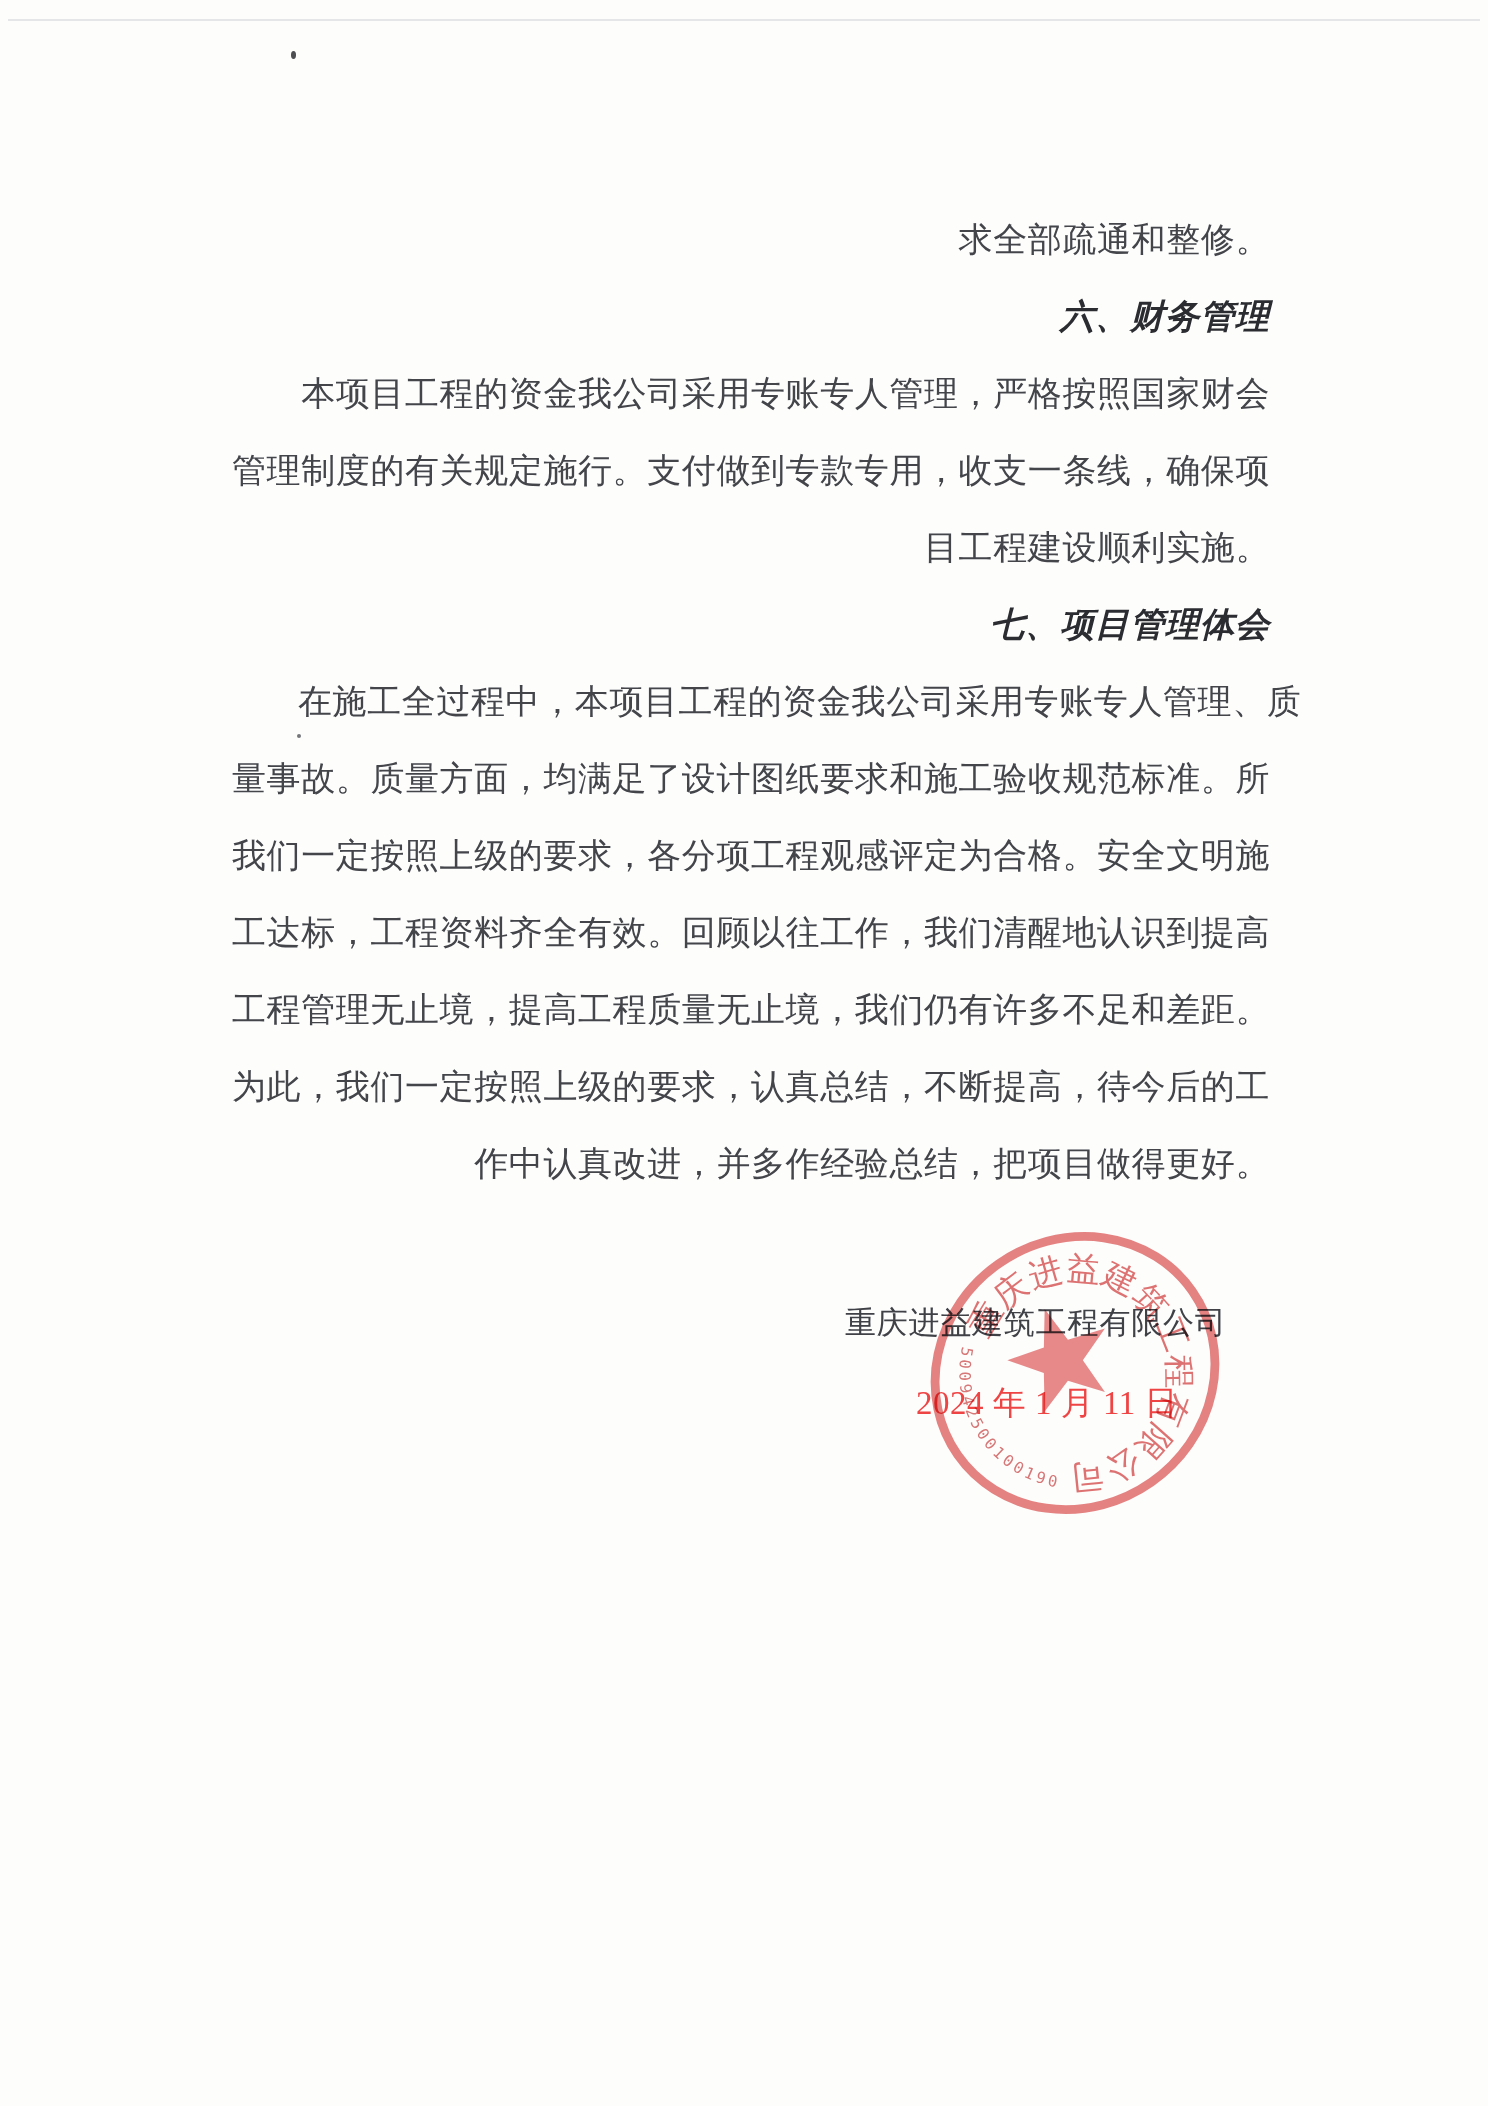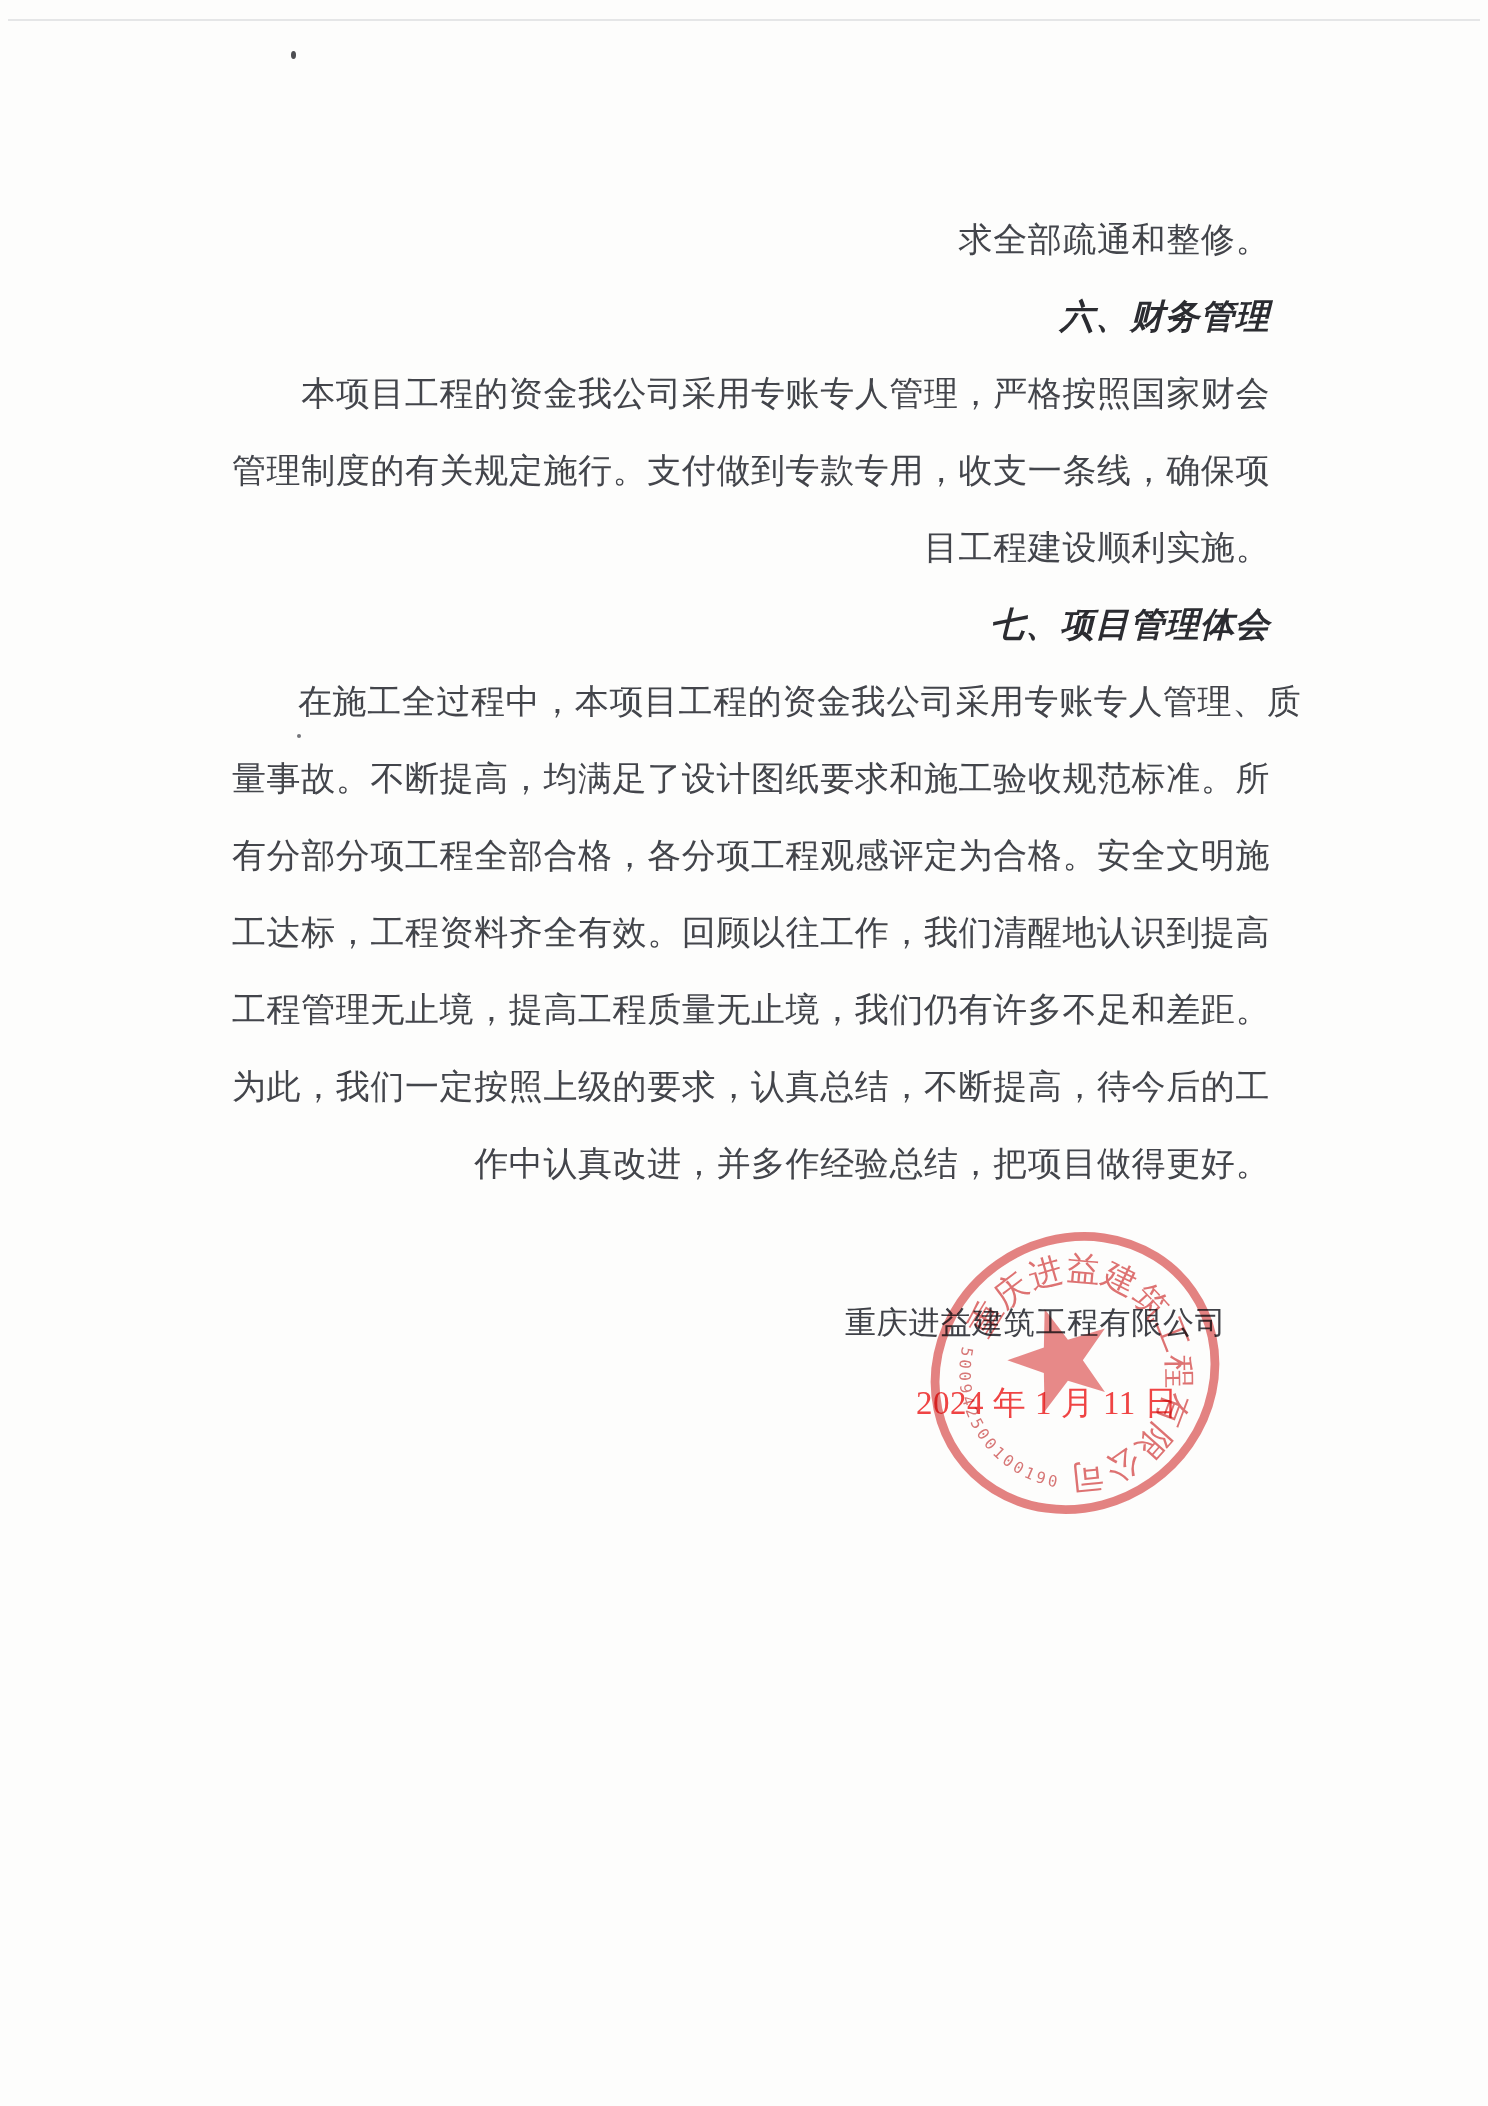--- a/index.html
+++ b/index.html
@@ -58,22 +58,22 @@
   <div class="speck speck-b"></div>
 
   <div class="text-block">
     <div class="line">求全部疏通和整修。</div>
     <div class="line heading">六、财务管理</div>
     <div class="line indent">本项目工程的资金我公司采用专账专人管理，严格按照国家财会</div>
     <div class="line">管理制度的有关规定施行。支付做到专款专用，收支一条线，确保项</div>
     <div class="line">目工程建设顺利实施。</div>
     <div class="line heading">七、项目管理体会</div>
     <div class="line indent">在施工全过程中，本项目工程的资金我公司采用专账专人管理、质</div>
-    <div class="line">量事故。不断提高，均满足了设计图纸要求和施工验收规范标准。所</div>
-    <div class="line">有分部分项工程全部合格，各分项工程观感评定为合格。安全文明施</div>
+    <div class="line">量事故。质量方面，均满足了设计图纸要求和施工验收规范标准。所</div>
+    <div class="line">我们一定按照上级的要求，各分项工程观感评定为合格。安全文明施</div>
     <div class="line">工达标，工程资料齐全有效。回顾以往工作，我们清醒地认识到提高</div>
     <div class="line">工程管理无止境，提高工程质量无止境，我们仍有许多不足和差距。</div>
     <div class="line">为此，我们一定按照上级的要求，认真总结，不断提高，待今后的工</div>
     <div class="line">作中认真改进，并多作经验总结，把项目做得更好。</div>
   </div>
 
   <div class="company-line">重庆进益建筑工程有限公司</div>
   <div class="date-line">2024 年 1 月 11 日</div>
 
   <svg class="seal" viewBox="0 0 300 324" xmlns="http://www.w3.org/2000/svg">

